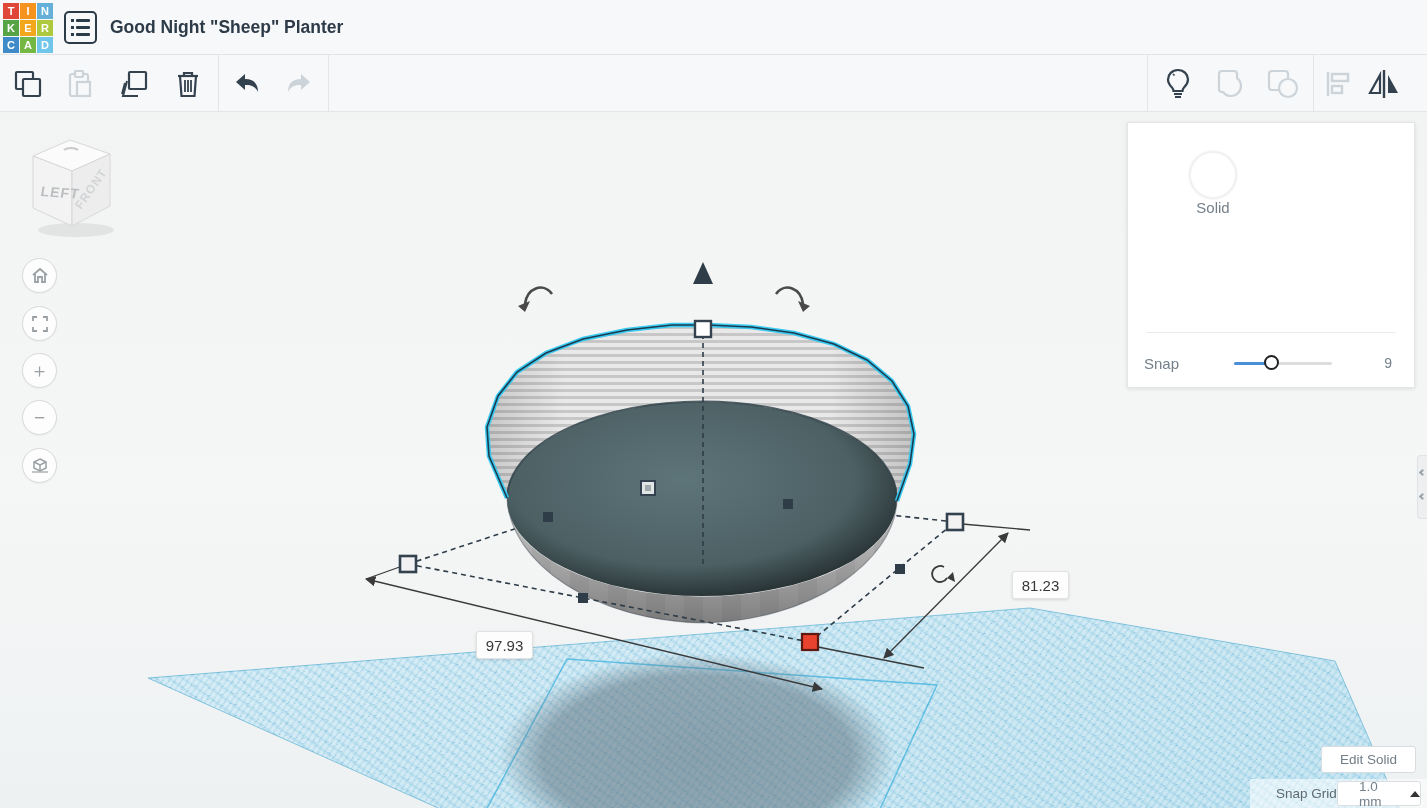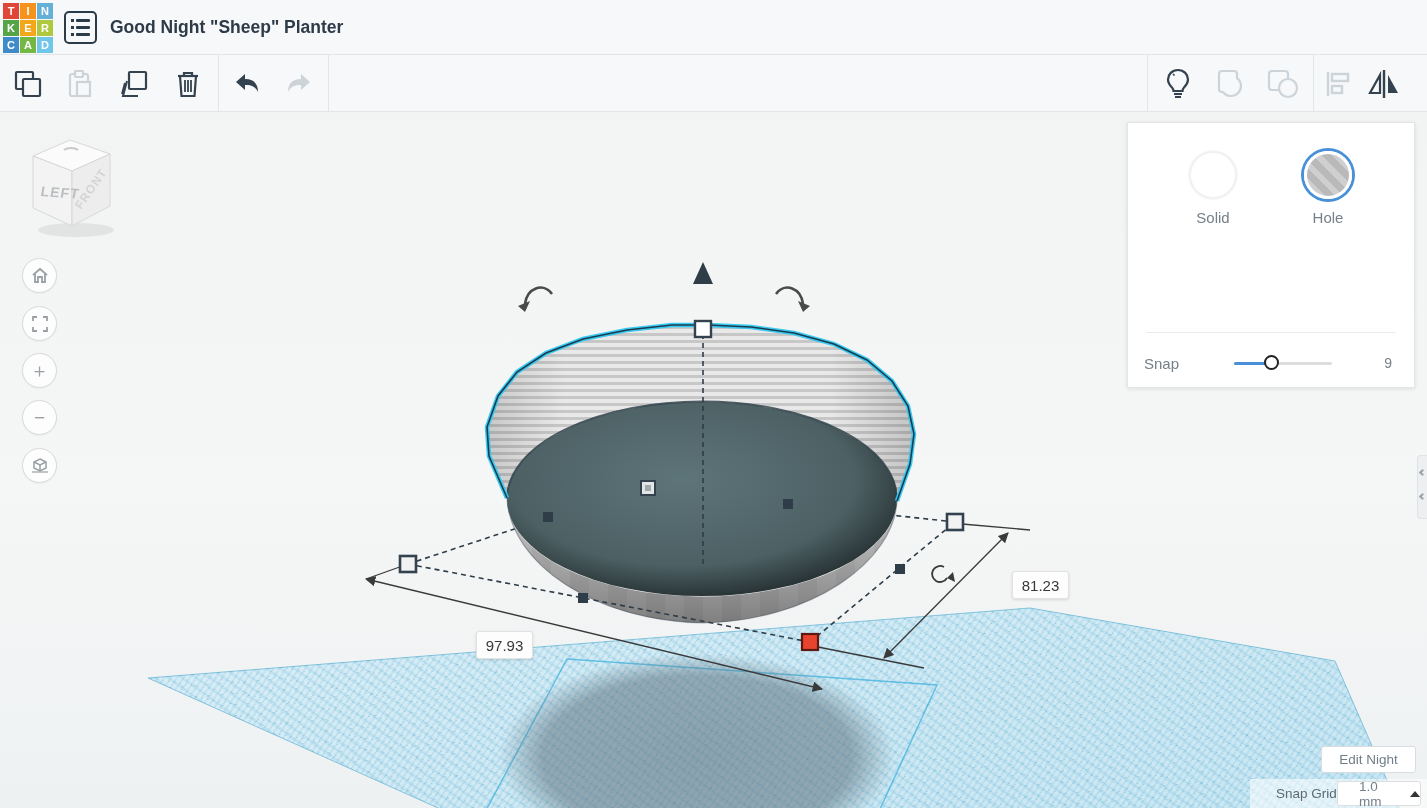--- a/index.html
+++ b/index.html
@@ -54,21 +54,21 @@
     border-right:1px solid #eceeee; display:flex; align-items:center; justify-content:center; cursor:pointer; }
   .tri-up { width:0; height:0; border-left:10px solid transparent; border-right:10px solid transparent;
     border-bottom:11px solid #3a4a57; }
   .panel-title { position:absolute; left:59px; top:14px; font-size:17px; font-weight:bold; color:#2f4050; }
   .panel-header .hicon { position:absolute; top:13px; cursor:pointer; }
   .opt { position:absolute; top:28px; width:90px; text-align:center; cursor:pointer; }
   .opt .circ { width:48px; height:48px; border-radius:50%; margin:0 auto; }
   .circ-solid { background:#fff; border:2px solid #f1f1f1; box-shadow:0 0 0 1px #f7f7f7; }
   .circ-hole { background:repeating-linear-gradient(45deg,#b9b9b9 0 7px,#cfcfcf 7px 13px);
     border:3px solid #fff; box-shadow:0 0 0 3px #4a90d9; }
-  .opt .lbl { margin-top:10px; font-size:15px; color:#75808a; }
+  .opt .lbl { font-size:15px; color:#75808a; }
   .panel-divider { position:absolute; left:18px; right:18px; top:209px; height:1px; background:#ebebeb; }
   .steps-row { position:absolute; left:0; top:222px; width:288px; height:40px; }
   .steps-label { position:absolute; left:16px; top:10px; font-size:15px; color:#75808a; }
   .slider { position:absolute; left:106px; top:17px; width:98px; height:3px; background:#ddd; border-radius:2px; cursor:pointer; }
   .slider .fill { position:absolute; left:0; top:0; height:3px; width:38px; background:#4a90d9; border-radius:2px; }
   .slider .thumb { position:absolute; left:30px; top:-7px; width:15px; height:15px; border-radius:50%;
     background:#fff; border:2px solid #222; }
   .steps-value { position:absolute; right:24px; top:10px; font-size:14px; color:#75808a; }
 
   
@@ -363,42 +363,38 @@
     <path d="M1 15 L17 15" stroke-width="1.2"></path>
     </svg>
 </div>
 
 <div class="panel">
 
   <div class="opt" style="left:40px;">
     <div class="circ circ-solid"></div>
     <div class="lbl">Solid</div>
   </div>
-  <div class="opt" style="left:155px;">
-    <div class="circ circ-hole"></div>
-    <div class="lbl">Hole</div>
-  </div>
 
   <div class="panel-divider"></div>
 
   <div class="steps-row">
     <div class="steps-label">Snap</div>
     <div class="slider">
       <div class="fill"></div>
       <div class="thumb"></div>
     </div>
     <div class="steps-value">9</div>
   </div>
 </div>
 
 <div class="edge-tab">
   <i style="top:14px;"></i>
   <i style="top:38px;"></i>
 </div>
 
-<button class="edit-grid-btn">Edit Night</button>
+<button class="edit-grid-btn">Edit Solid</button>
 <div class="snap-row">
   <span class="snap-label">Snap Grid</span>
   <div class="snap-select">
     <span>1.0 mm</span>
     <span class="up"></span>
   </div>
 </div>
 
 </body></html>

